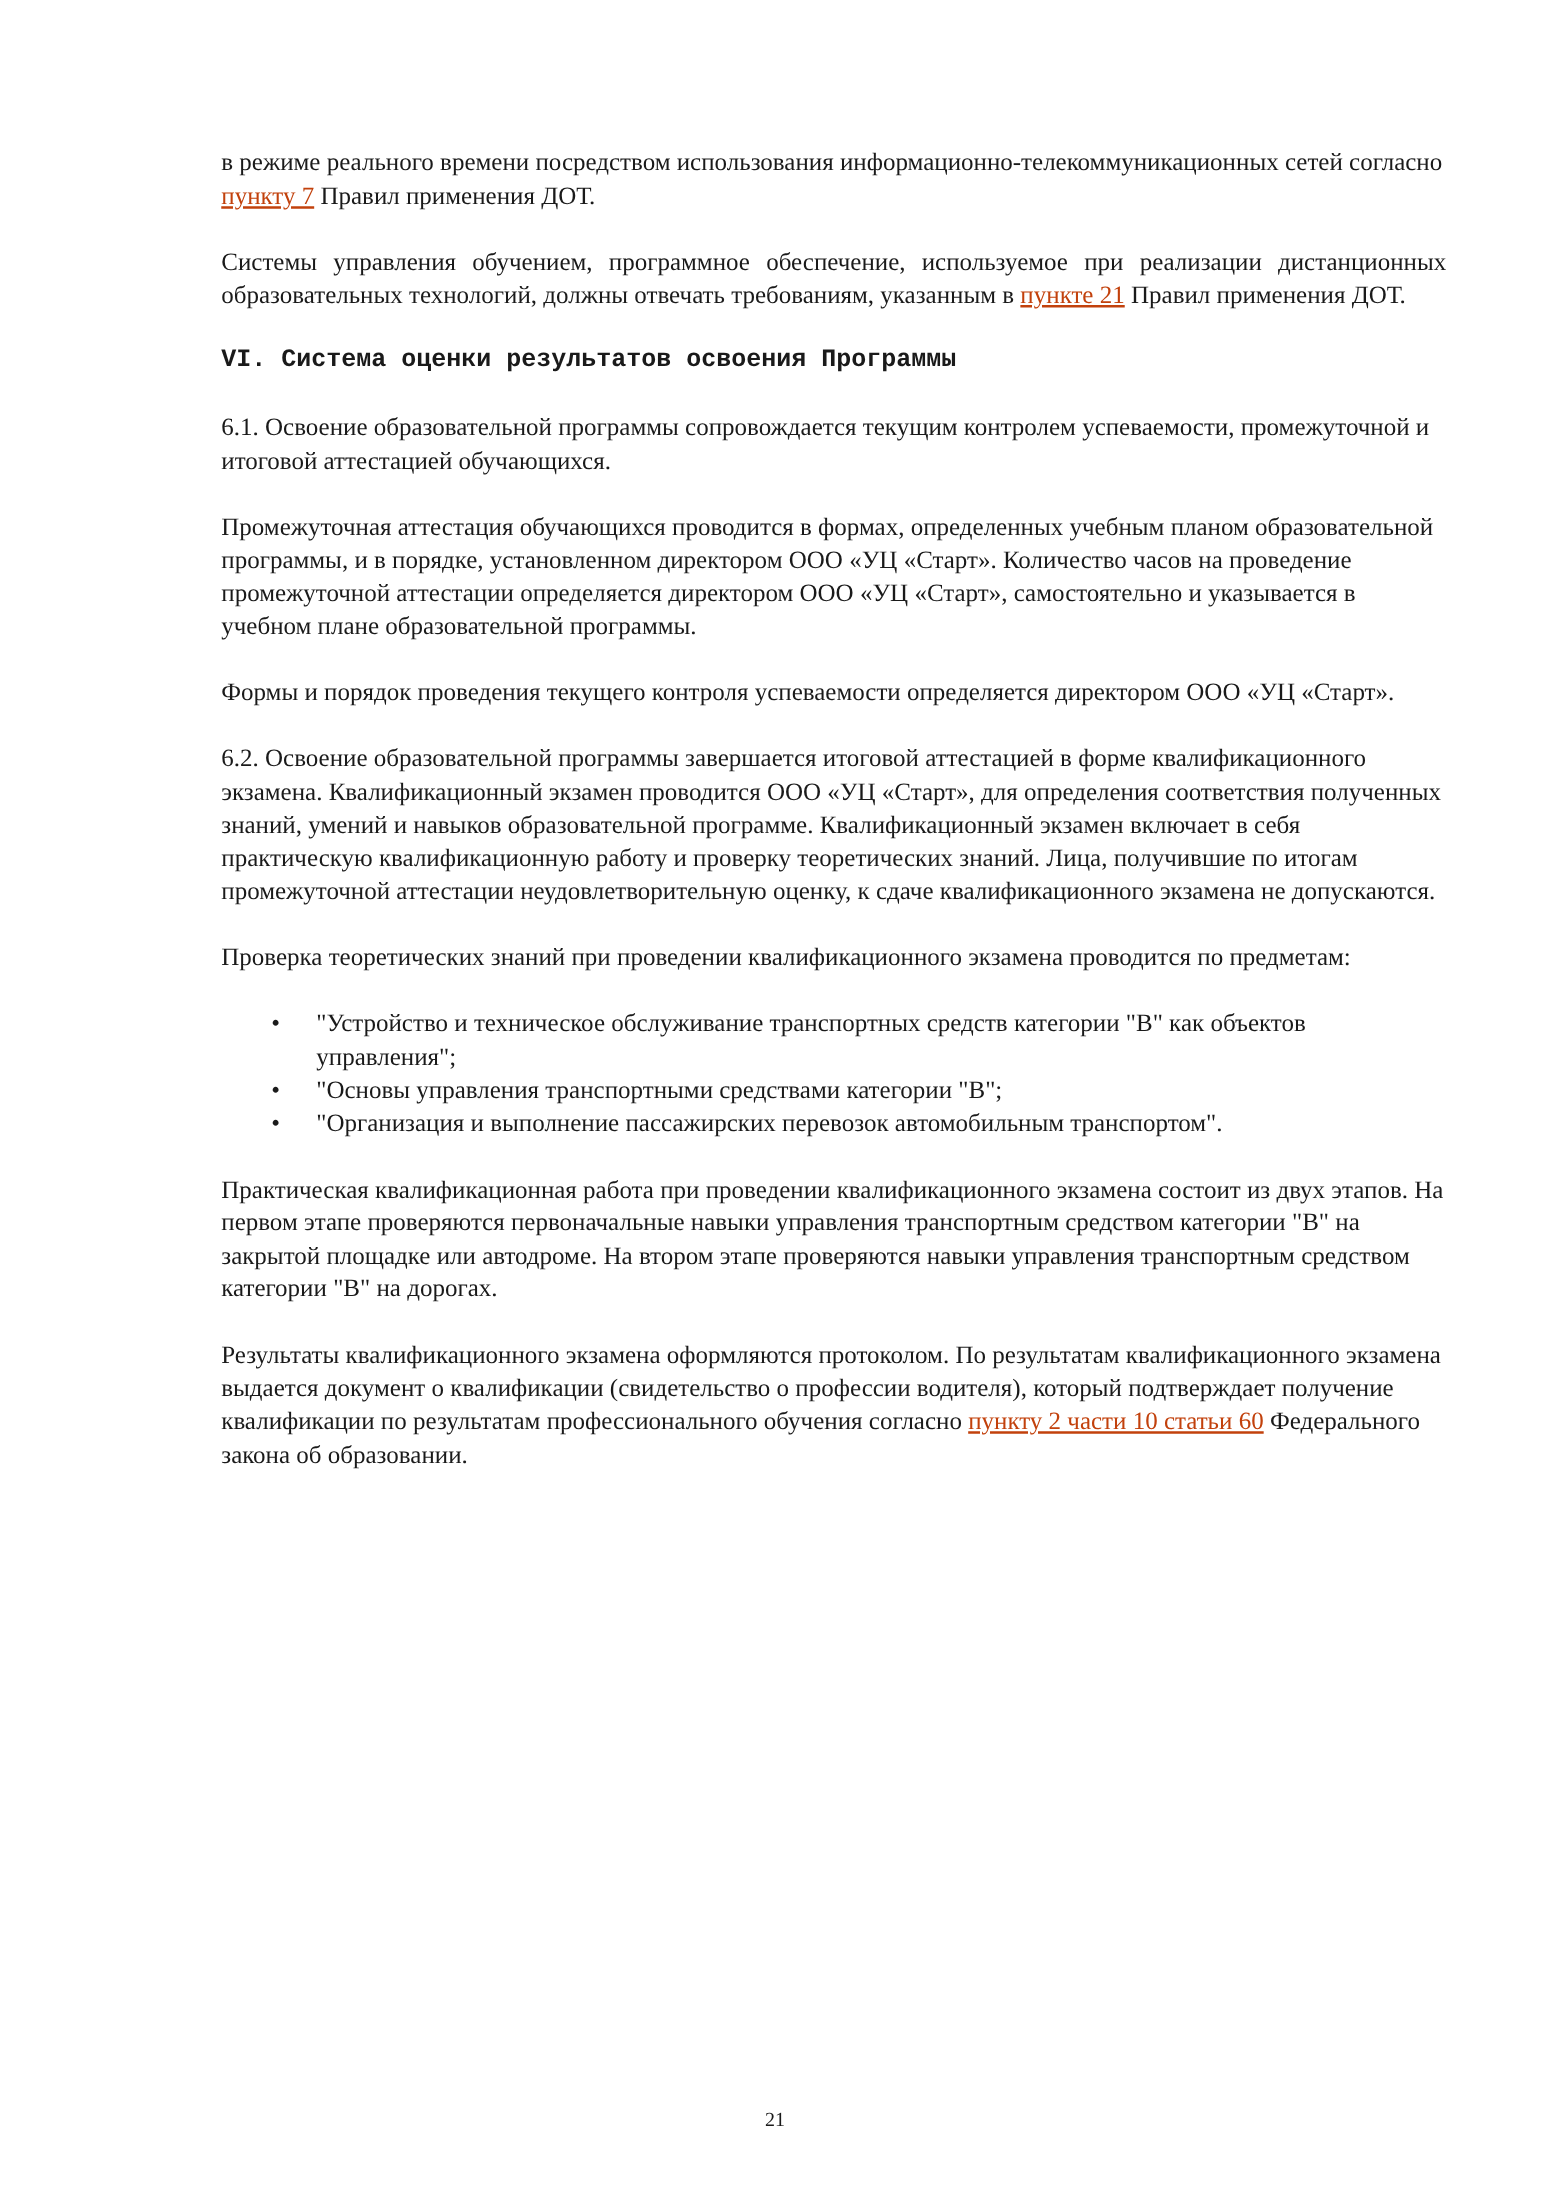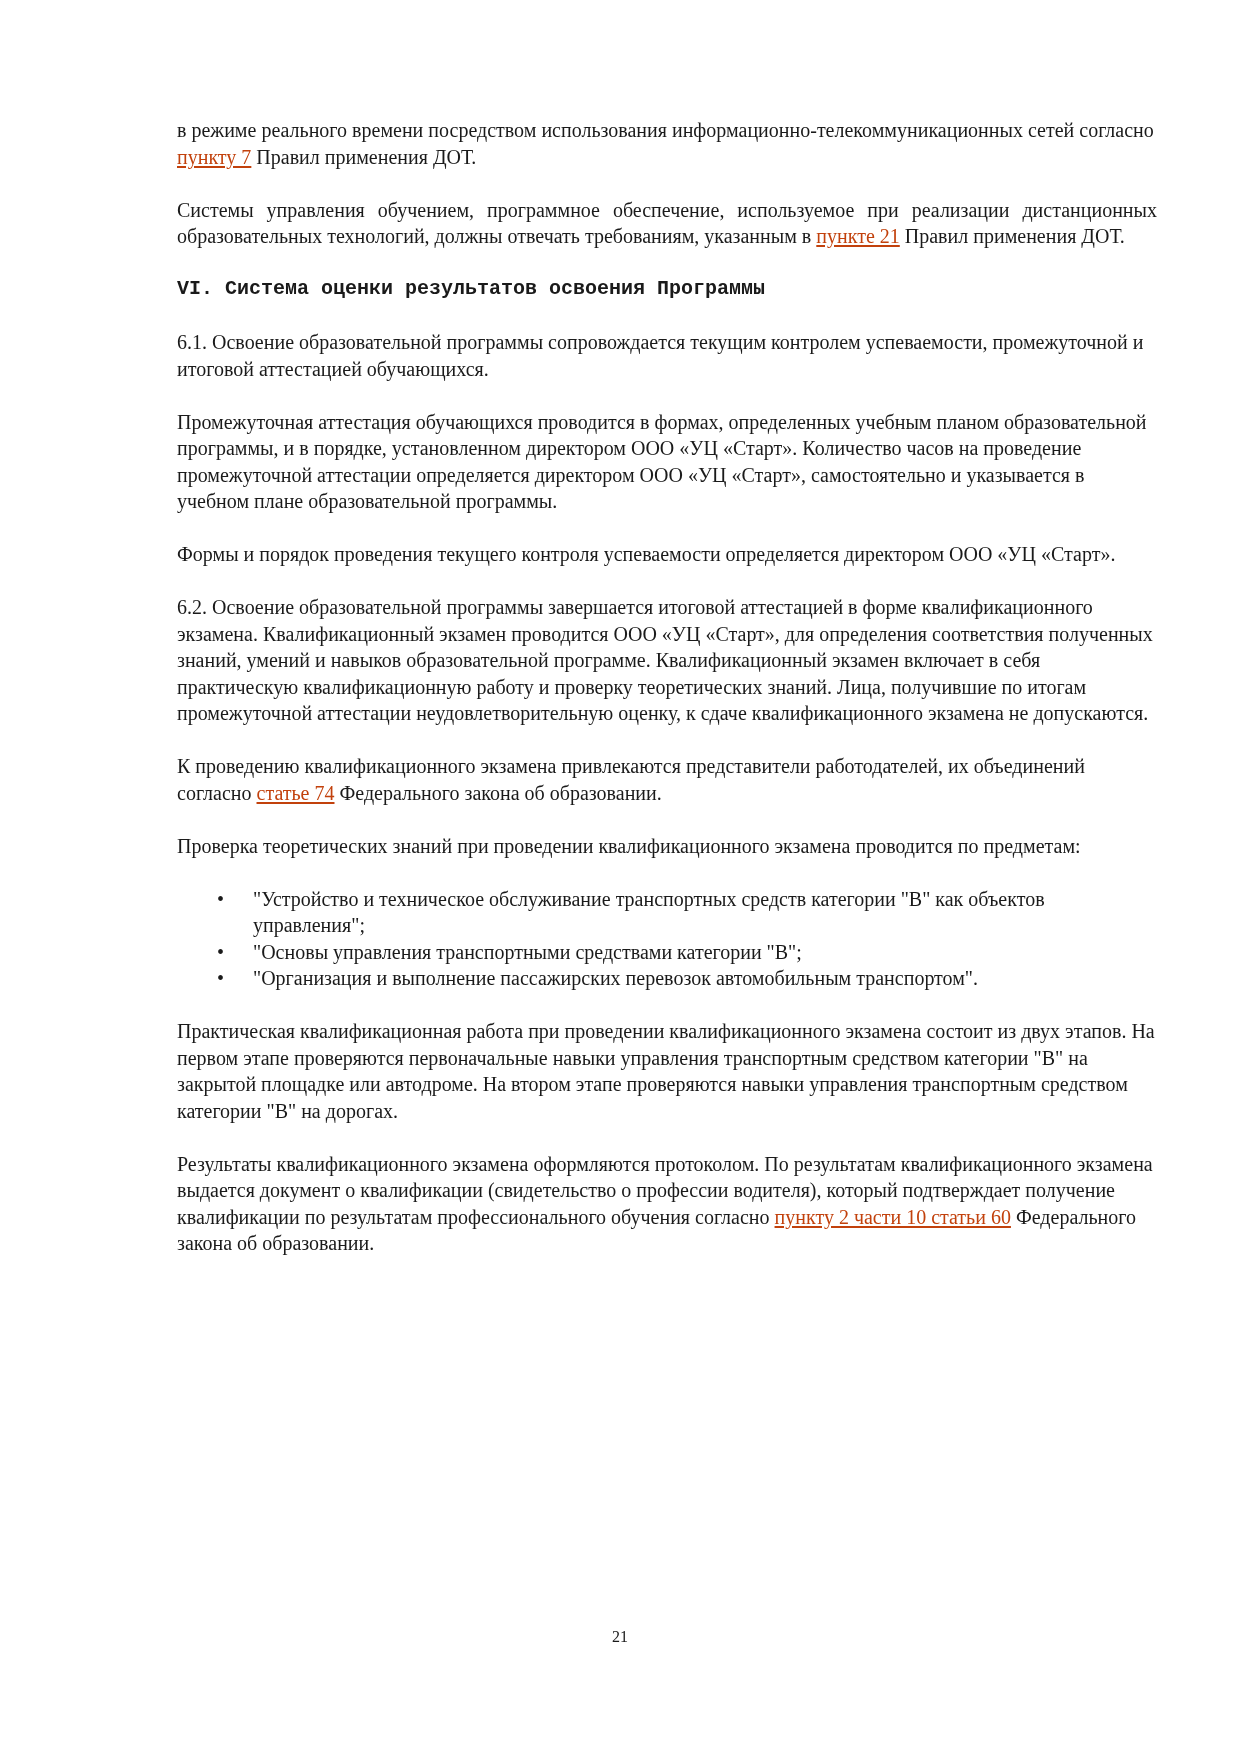--- a/index.html
+++ b/index.html
@@ -55,21 +55,21 @@
     }
     ul.subjects li .bullet {
       position: absolute;
       left: 40px;
       top: 0;
     }
     .page-number {
       position: absolute;
       left: 0;
       width: 1240px;
-      top: 1628px;
+      top: 1688px;
       text-align: center;
       font-size: 16px;
       color: #1a1a1a;
     }
   </style>
 </head>
 <body>
 
 <div class="page">
 
@@ -88,23 +88,20 @@
   </p>
 
   <p>Промежуточная аттестация обучающихся проводится в формах, определенных учебным планом образовательной программы, и в порядке, установленном директором ООО «УЦ «Старт». Количество часов на проведение промежуточной аттестации определяется директором ООО «УЦ «Старт», самостоятельно и указывается в учебном плане образовательной программы.</p>
 
   <p>Формы и порядок проведения текущего контроля успеваемости определяется директором ООО «УЦ «Старт».</p>
 
   <p>
     <b class="num">6.2.</b><span> Освоение образовательной программы завершается итоговой аттестацией в форме квалификационного экзамена. Квалификационный экзамен проводится ООО «УЦ «Старт», для определения соответствия полученных знаний, умений и навыков образовательной программе. Квалификационный экзамен включает в себя практическую квалификационную работу и проверку теоретических знаний. Лица, получившие по итогам промежуточной аттестации неудовлетворительную оценку, к сдаче квалификационного экзамена не допускаются.</span>
   </p>
 
-  <p>
-    <span>К проведению квалификационного экзамена привлекаются представители работодателей, их объединений согласно </span><a class="link" href="#">статье 74</a><span> Федерального закона об образовании.</span>
-  </p>
 
   <p style="margin-bottom: 26.5px;">Проверка теоретических знаний при проведении квалификационного экзамена проводится по предметам:</p>
 
   <ul class="subjects">
     <li>
       <span class="bullet">•</span>
       <span>"Устройство и техническое обслуживание транспортных средств категории "B" как объектов управления";</span>
     </li>
     <li>
       <span class="bullet">•</span>

